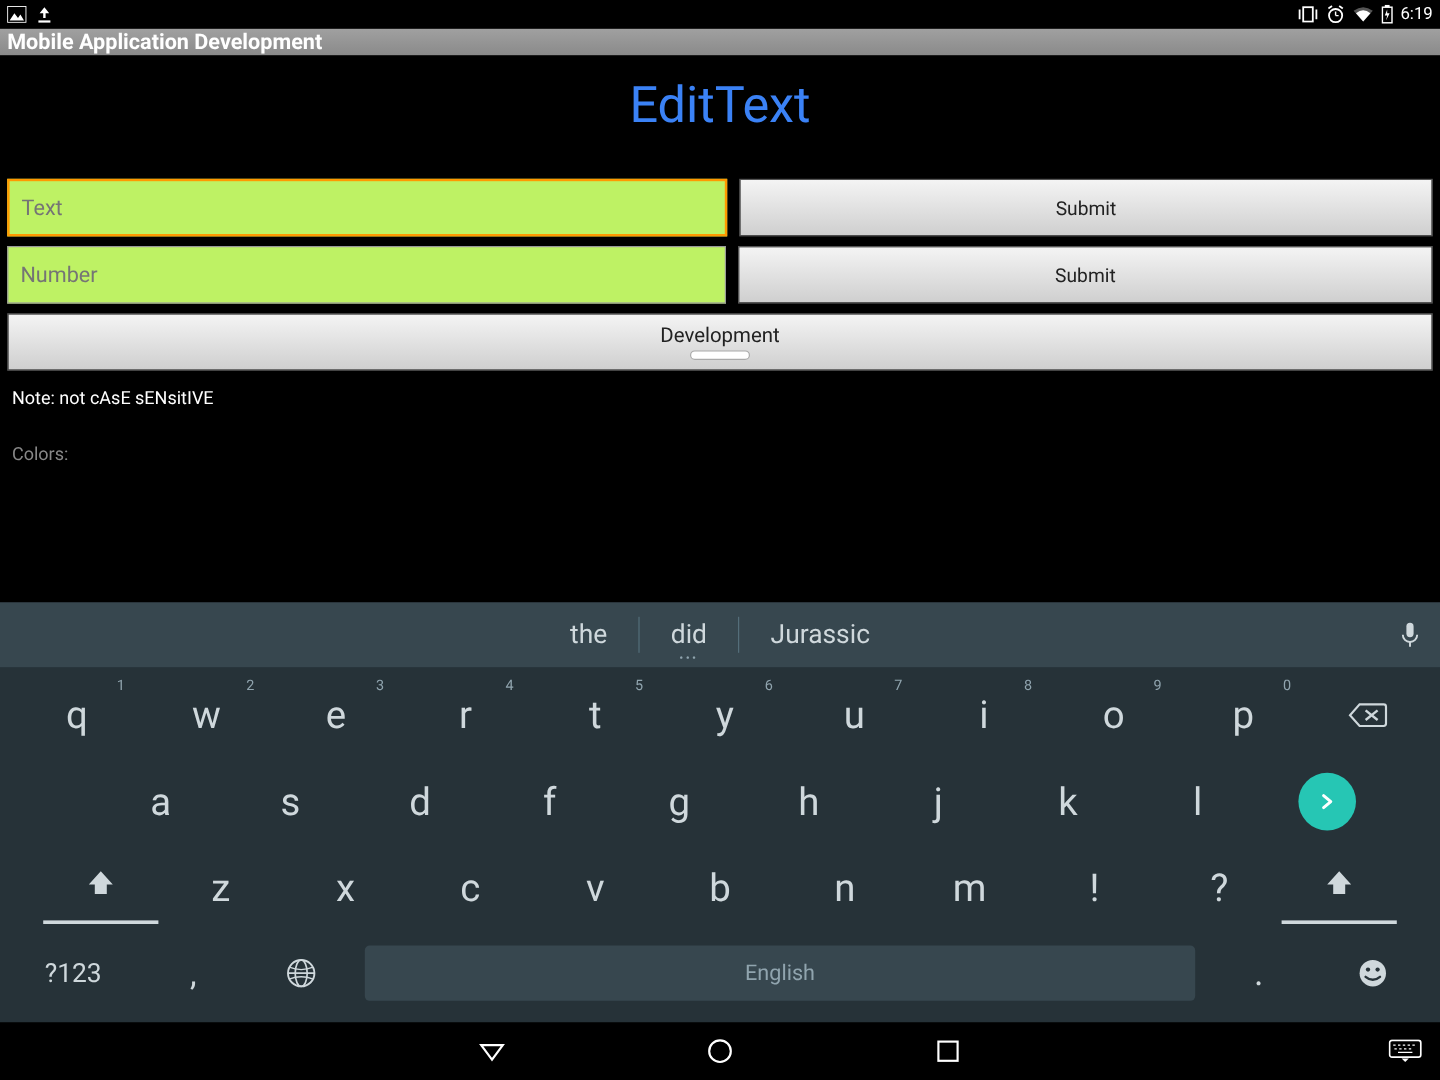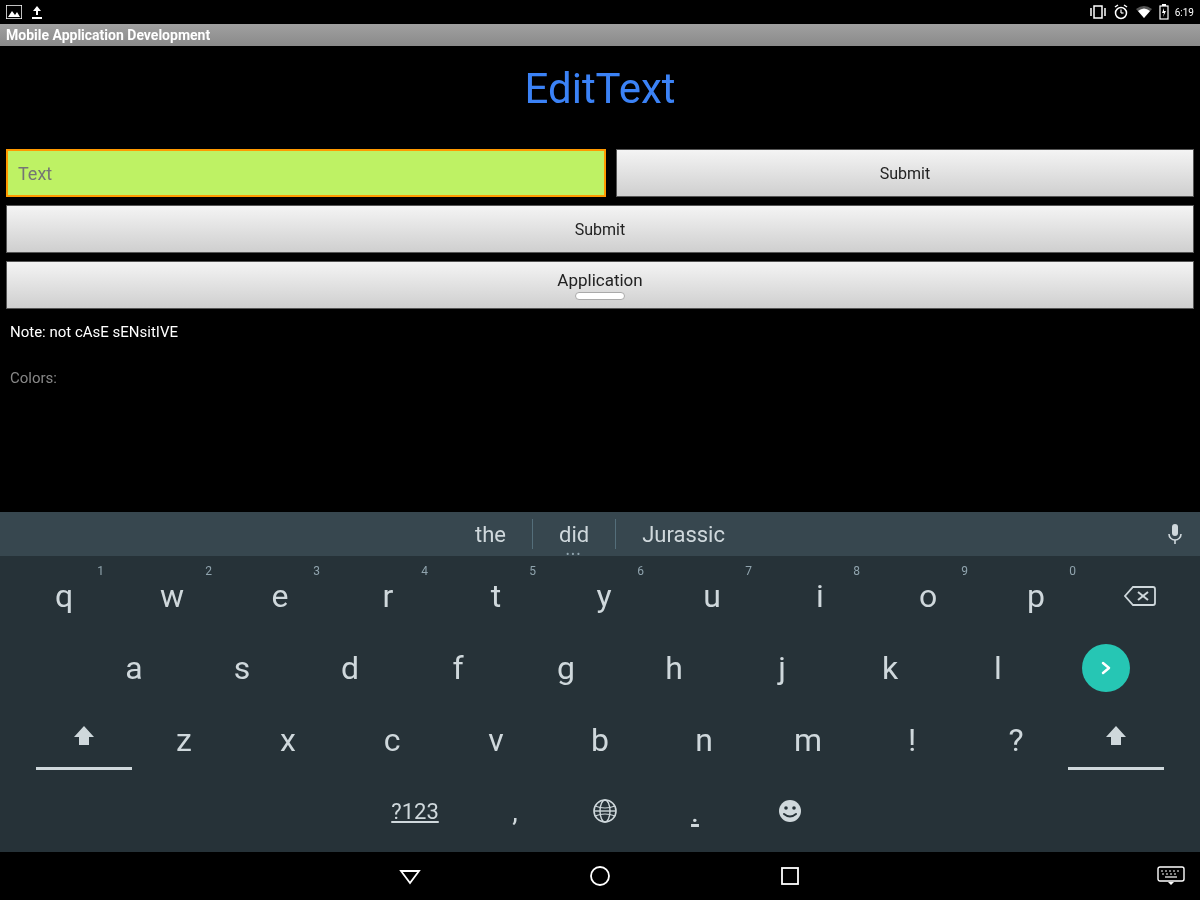--- a/index.html
+++ b/index.html
@@ -1,24 +1,24 @@
 <!DOCTYPE html>
 <html><head>
 <meta charset="utf-8">
 <style>
 * { margin:0; padding:0; box-sizing:border-box; font-family:Roboto,Arial,sans-serif; }
 html,body { width:1200px; height:900px; background:#000; color:#fff; overflow:hidden; }
 
 
-.status-bar { height:24px; background:#000; display:flex; justify-content:space-between; align-items:center; padding:0 6px; font-size:10px; color:#fff; }
+.status-bar { height:24px; background:#000; display:flex; justify-content:space-between; align-items:center; padding:0 6px; font-size:14px; color:#fff; }
 .status-left, .status-right { display:flex; align-items:center; gap:8px; }
 .status-right { gap:6px; }
 
 
-.title-strip { height:22px; background:linear-gradient(#a0a0a0,#8a8a8a); display:flex; align-items:center; padding-left:6px; font-size:14px; font-weight:bold; color:#fff; }
+.title-strip { height:22px; background:linear-gradient(#a0a0a0,#8a8a8a); display:flex; align-items:center; padding-left:6px; font-size:18px; font-weight:bold; color:#fff; }
 
 
 .page-title { text-align:center; font-size:42px; font-weight:400; color:#3b82f6; padding:18px 0 36px 0; }
 
 
 .form-area { padding:0 6px; }
 .row { display:flex; gap:10px; margin-bottom:8px; }
 .row > * { flex:1; }
 .full { flex:1; }
 
@@ -28,38 +28,38 @@
 .btn { height:48px; background:linear-gradient(#f4f4f4,#cfcfcf); color:#222; font-size:16px; display:flex; align-items:center; justify-content:center; border:1px solid #555; cursor:pointer; user-select:none; }
 
 .toggle-cell { height:48px; background:linear-gradient(#f4f4f4,#cfcfcf); border:1px solid #555; display:flex; flex-direction:column; align-items:center; justify-content:center; color:#222; font-size:17px; }
 .toggle-thumb { width:50px; height:8px; background:#fff; border:1px solid #aaa; border-radius:4px; margin-top:2px; }
 
 .note { font-size:15px; color:#fff; padding:6px 0 0 4px; }
 .colors-label { font-size:15px; color:#888; padding:28px 0 0 4px; }
 
 
 .ime { position:absolute; left:0; right:0; bottom:48px; background:#263238; }
-.suggest { height:44px; background:#37474f; display:flex; align-items:center; justify-content:center; position:relative;}
+.suggest { height:54px; background:#37474f; display:flex; align-items:center; justify-content:center; position:relative;}
 .sugg-item { color:#cfd8dc; font-size:22px; padding:0 26px; height:36px; display:flex; align-items:center; }
 .sugg-sep { width:1px; height:30px; background:#546e7a; }
 .sugg-mid { position:relative; }
 .sugg-dots { position:absolute; bottom:-8px; left:50%; transform:translateX(-50%); color:#90a4ae; font-size:10px; letter-spacing:2px; }
 .mic { position:absolute; right:16px; top:50%; transform:translateY(-50%); color:#cfd8dc; }
 
 .kb { background:#263238; padding:4px 0 6px 0; }
 .krow { display:flex; justify-content:center; align-items:stretch; }
 .key { width:108px; height:72px; display:flex; align-items:center; justify-content:center; color:#cfd8dc; font-size:32px; position:relative; cursor:pointer; user-select:none; }
 .key .hint { position:absolute; top:4px; right:14px; font-size:12px; color:#90a4ae; }
 .key.fn { color:#cfd8dc; }
 .key.shift svg, .key.bksp svg { fill:#cfd8dc; }
 .key.shift-under { border-bottom:3px solid #cfd8dc; border-radius:0; height:66px; margin-bottom:6px;}
 .key.action { width:60px; height:60px; margin-top:6px; margin-left:24px; margin-right:14px;}
 .action-circle { width:48px; height:48px; border-radius:50%; background:#26c6b4; display:flex; align-items:center; justify-content:center; }
 .spacebar { flex:1; height:46px; margin:12px 8px; background:#37474f; border-radius:4px; display:flex; align-items:center; justify-content:center; color:#90a4ae; font-size:18px; }
-.krow.bottom .key { height:70px; font-size:24px;text-decoration:underline; }
+.krow.bottom .key { height:70px; font-size:24px; }
 .krow.bottom { padding:0 6px; align-items:center; }
 .globe, .emoji { font-size:24px; color:#cfd8dc; }
 
 
 .navbar { position:absolute; bottom:0; left:0; right:0; height:48px; background:#000; display:flex; align-items:center; justify-content:center; gap:160px; }
 .navbtn { width:30px; height:30px; display:flex; align-items:center; justify-content:center; cursor:pointer; }
 .nav-kb { position:absolute; right:14px; }
 
 svg { display:block; }
 </style>
@@ -120,25 +120,26 @@
 </div>
 
 <h1 class="page-title">EditText</h1>
 
 <div class="form-area">
   <div class="row">
     <input class="text-input focused" placeholder="Text" style="">
     <div class="btn">Submit</div>
   </div>
   <div class="row">
+    <input class="text-input" placeholder="Number" style="">
     <div class="btn">Submit</div>
   </div>
   <div class="row">
     <div class="toggle-cell">
-      <span>Application</span>
+      <span>Development</span>
       <div class="toggle-thumb"></div>
     </div>
   </div>
   <div class="note">Note: not cAsE sENsitIVE</div>
   <div class="colors-label">Colors:</div>
 </div>
 
 <div class="ime">
   <div class="suggest">
     <div class="sugg-item">the</div>
@@ -221,20 +222,21 @@
       <div class="key fn" style="width:90px;font-size:28px;">,</div>
       <div class="key fn globe" style="width:90px;">
           <svg width="26" height="26" viewBox="0 0 26 26">
             <circle cx="13" cy="13" r="11" fill="none" stroke="#cfd8dc" stroke-width="1.6"></circle>
             <ellipse cx="13" cy="13" rx="5" ry="11" fill="none" stroke="#cfd8dc" stroke-width="1.4"></ellipse>
             <line x1="2" y1="13" x2="24" y2="13" stroke="#cfd8dc" stroke-width="1.4"></line>
             <path d="M3 8 Q13 12 23 8" fill="none" stroke="#cfd8dc" stroke-width="1.2"></path>
             <path d="M3 18 Q13 14 23 18" fill="none" stroke="#cfd8dc" stroke-width="1.2"></path>
           </svg>
         </div>
+      <div class="spacebar">English</div>
       <div class="key fn" style="width:90px;font-size:30px;">.</div>
       <div class="key fn emoji" style="width:100px;">
           <svg width="26" height="26" viewBox="0 0 26 26">
             <circle cx="13" cy="13" r="11" fill="#cfd8dc"></circle>
             <circle cx="9" cy="10" r="1.8" fill="#263238"></circle>
             <circle cx="17" cy="10" r="1.8" fill="#263238"></circle>
             <path d="M7 16 Q13 21 19 16" fill="none" stroke="#263238" stroke-width="2" stroke-linecap="round"></path>
           </svg>
         </div>
     </div>

